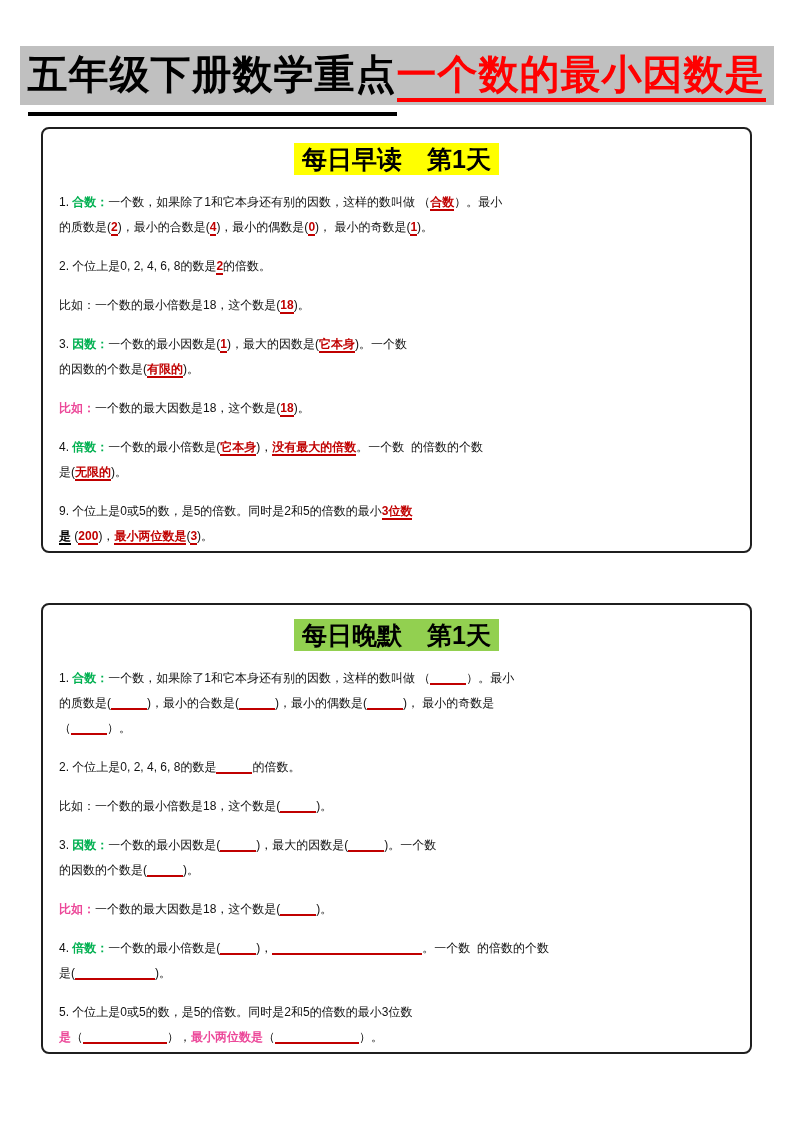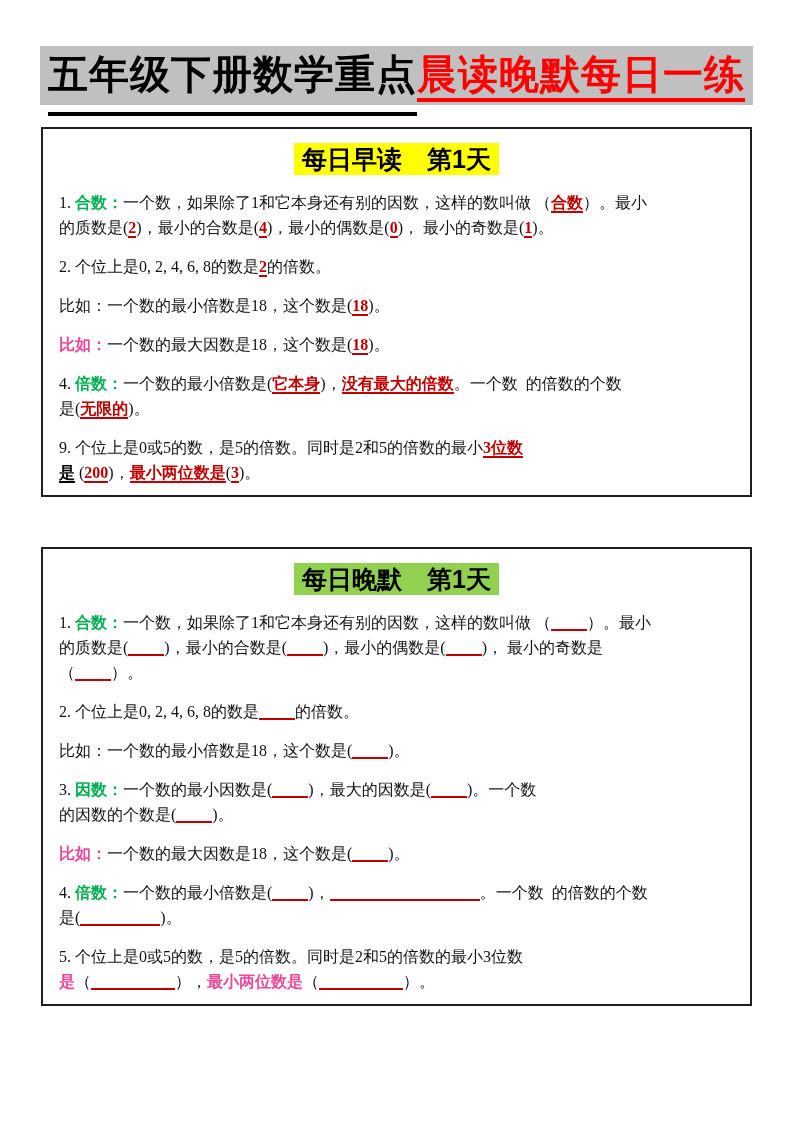--- a/index.html
+++ b/index.html
@@ -11,57 +11,58 @@
   .main-title{
     margin:46px auto 0;width:fit-content;
     background:var(--title-bg,#c0c0c0);
     font-size:40px;font-weight:bold;letter-spacing:1px;
     padding:1px 8px 3px 8px;white-space:nowrap;
   }
   .t-black{color:#000;border-bottom:4px solid #000;padding-bottom:16px;}
   .t-red{color:var(--title-red,#ff0000);border-bottom:4px solid var(--title-red,#ff0000);padding-bottom:2px;}
   .box{
     width:711px;margin:22px auto 0;box-sizing:border-box;
-    border:2.5px solid #1f1f1f;border-radius:0;
-    padding:10px 16px 10px 16px;background:#fff;
+    border:2.5px solid #1f1f1f;border-radius:8px;
+    padding:10px 16px 2px 16px;background:#fff;
   }
   .box.evening{margin-top:50px;}
   .box-header{text-align:center;margin:4px 0 6px 0;}
   .hl{font-size:25px;font-weight:bold;color:#000;padding:2px 8px;white-space:pre;}
   .hl-morning{background:var(--morning-highlight,#ffff00);}
   .hl-evening{background:var(--evening-highlight,#92d050);}
-  .para{font-size:16px;line-height:25px;margin:14px 0 0 0;font-family:Liberation Serif, serif;}
+  .para{font-size:12px;line-height:25px;margin:14px 0 0 0;}
   .seg{white-space:pre-wrap;}
   .seg.term{color:var(--term-green,#00b050);font-weight:bold;}
   .seg.ans{
     color:var(--answer-red,#c00000);font-weight:bold;
     border-bottom:2px solid var(--answer-red,#c00000);
   }
   .seg.bb{font-weight:bold;color:#ec4899;}
   .seg.bbu{font-weight:bold;color:#000;border-bottom:2px solid #000;}
   .seg.blank{
     display:inline-block;height:1em;vertical-align:-3px;
     border-bottom:2.5px solid var(--answer-red,#c00000);
   }
 </style>
 </head>
 <body>
 
 <div class="main-title">
-  <span class="t-black">五年级下册数学重点</span><span class="t-red">晨读晚默每日一练</span>
+  <span class="t-black">五年级下册数学重点</span><span class="t-red">一个数的最小因数是</span>
 </div>
 
 <div class="box morning">
   <div class="box-header">
     <span class="hl hl-morning">每日早读　第1天</span>
   </div>
   <div>
       <p class="para"><span class="seg p">1. </span><span class="seg term">合数：</span><span class="seg p">一个数，如果除了1和它本身还有别的因数，这样的数叫做 （</span><span class="seg ans">合数</span><span class="seg p">）。最小</span><br><span class="seg p">的质数是(</span><span class="seg ans">2</span><span class="seg p">)，最小的合数是(</span><span class="seg ans">4</span><span class="seg p">)，最小的偶数是(</span><span class="seg ans">0</span><span class="seg p">)， 最小的奇数是(</span><span class="seg ans">1</span><span class="seg p">)。</span></p>
       <p class="para"><span class="seg p">2. 个位上是0, 2, 4, 6, 8的数是</span><span class="seg ans">2</span><span class="seg p">的倍数。</span></p>
       <p class="para"><span class="seg p">比如：一个数的最小倍数是18，这个数是(</span><span class="seg ans">18</span><span class="seg p">)。</span></p>
+      <p class="para"><span class="seg p">3. </span><span class="seg term">因数：</span><span class="seg p">一个数的最小因数是(</span><span class="seg ans">1</span><span class="seg p">)，最大的因数是(</span><span class="seg ans">它本身</span><span class="seg p">)。一个数</span><br><span class="seg p">的因数的个数是(</span><span class="seg ans">有限的</span><span class="seg p">)。</span></p>
       <p class="para"><span class="seg bb">比如：</span><span class="seg p">一个数的最大因数是18，这个数是(</span><span class="seg ans">18</span><span class="seg p">)。</span></p>
       <p class="para"><span class="seg p">4. </span><span class="seg term">倍数：</span><span class="seg p">一个数的最小倍数是(</span><span class="seg ans">它本身</span><span class="seg p">)，</span><span class="seg ans">没有最大的倍数</span><span class="seg p">。一个数  的倍数的个数</span><br><span class="seg p">是(</span><span class="seg ans">无限的</span><span class="seg p">)。</span></p>
       <p class="para"><span class="seg p">9. 个位上是0或5的数，是5的倍数。同时是2和5的倍数的最小</span><span class="seg ans">3位数</span><br><span class="seg bbu">是</span><span class="seg p"> (</span><span class="seg ans">200</span><span class="seg p">)，</span><span class="seg ans">最小两位数是</span><span class="seg p">(</span><span class="seg ans">3</span><span class="seg p">)。</span></p>
     </div>
 </div>
 
 <div class="box evening">
   <div class="box-header">
     <span class="hl hl-evening">每日晚默　第1天</span>
   </div>

